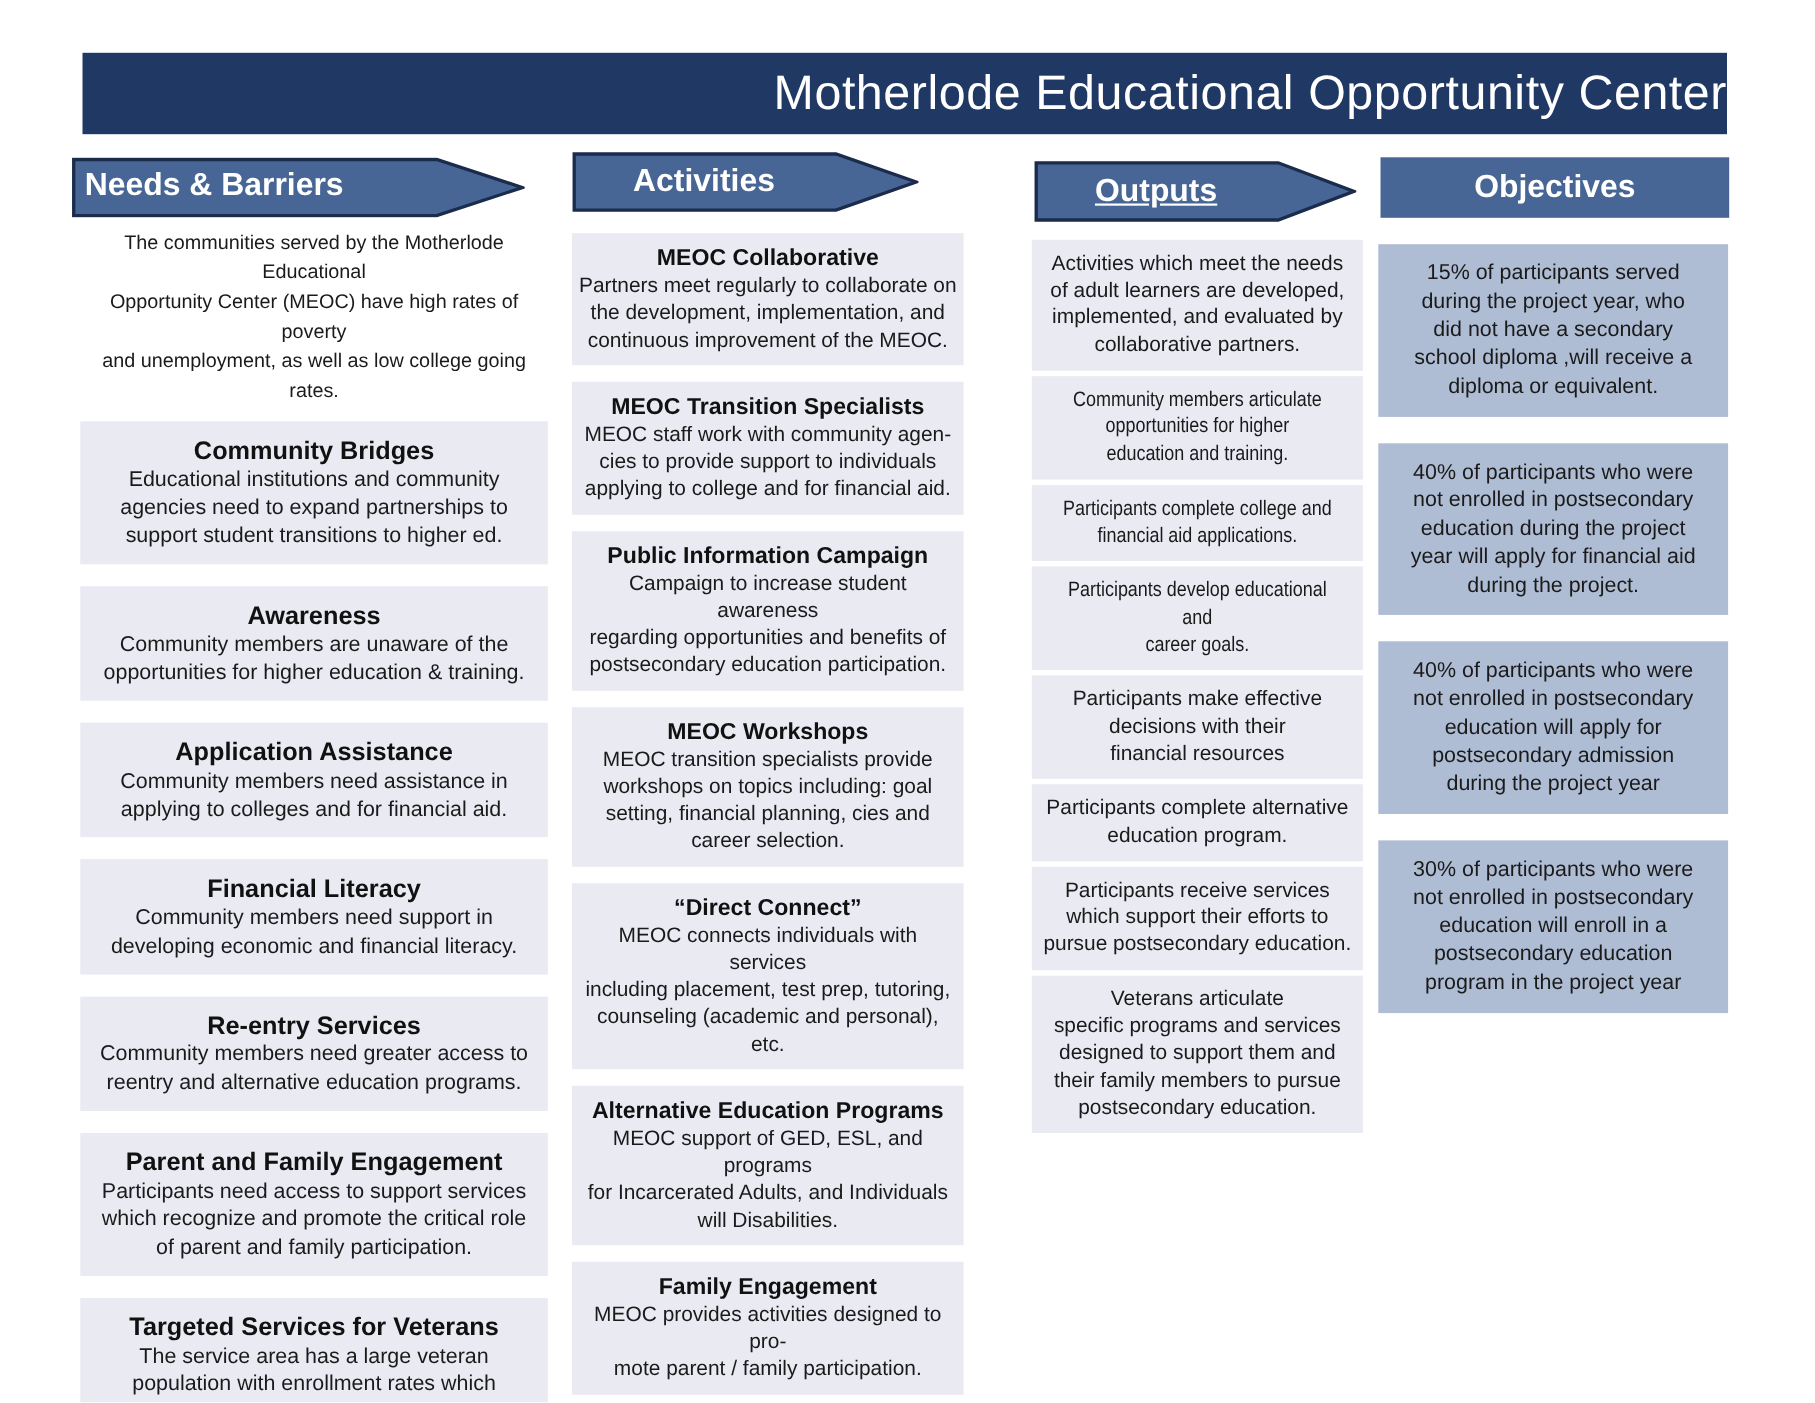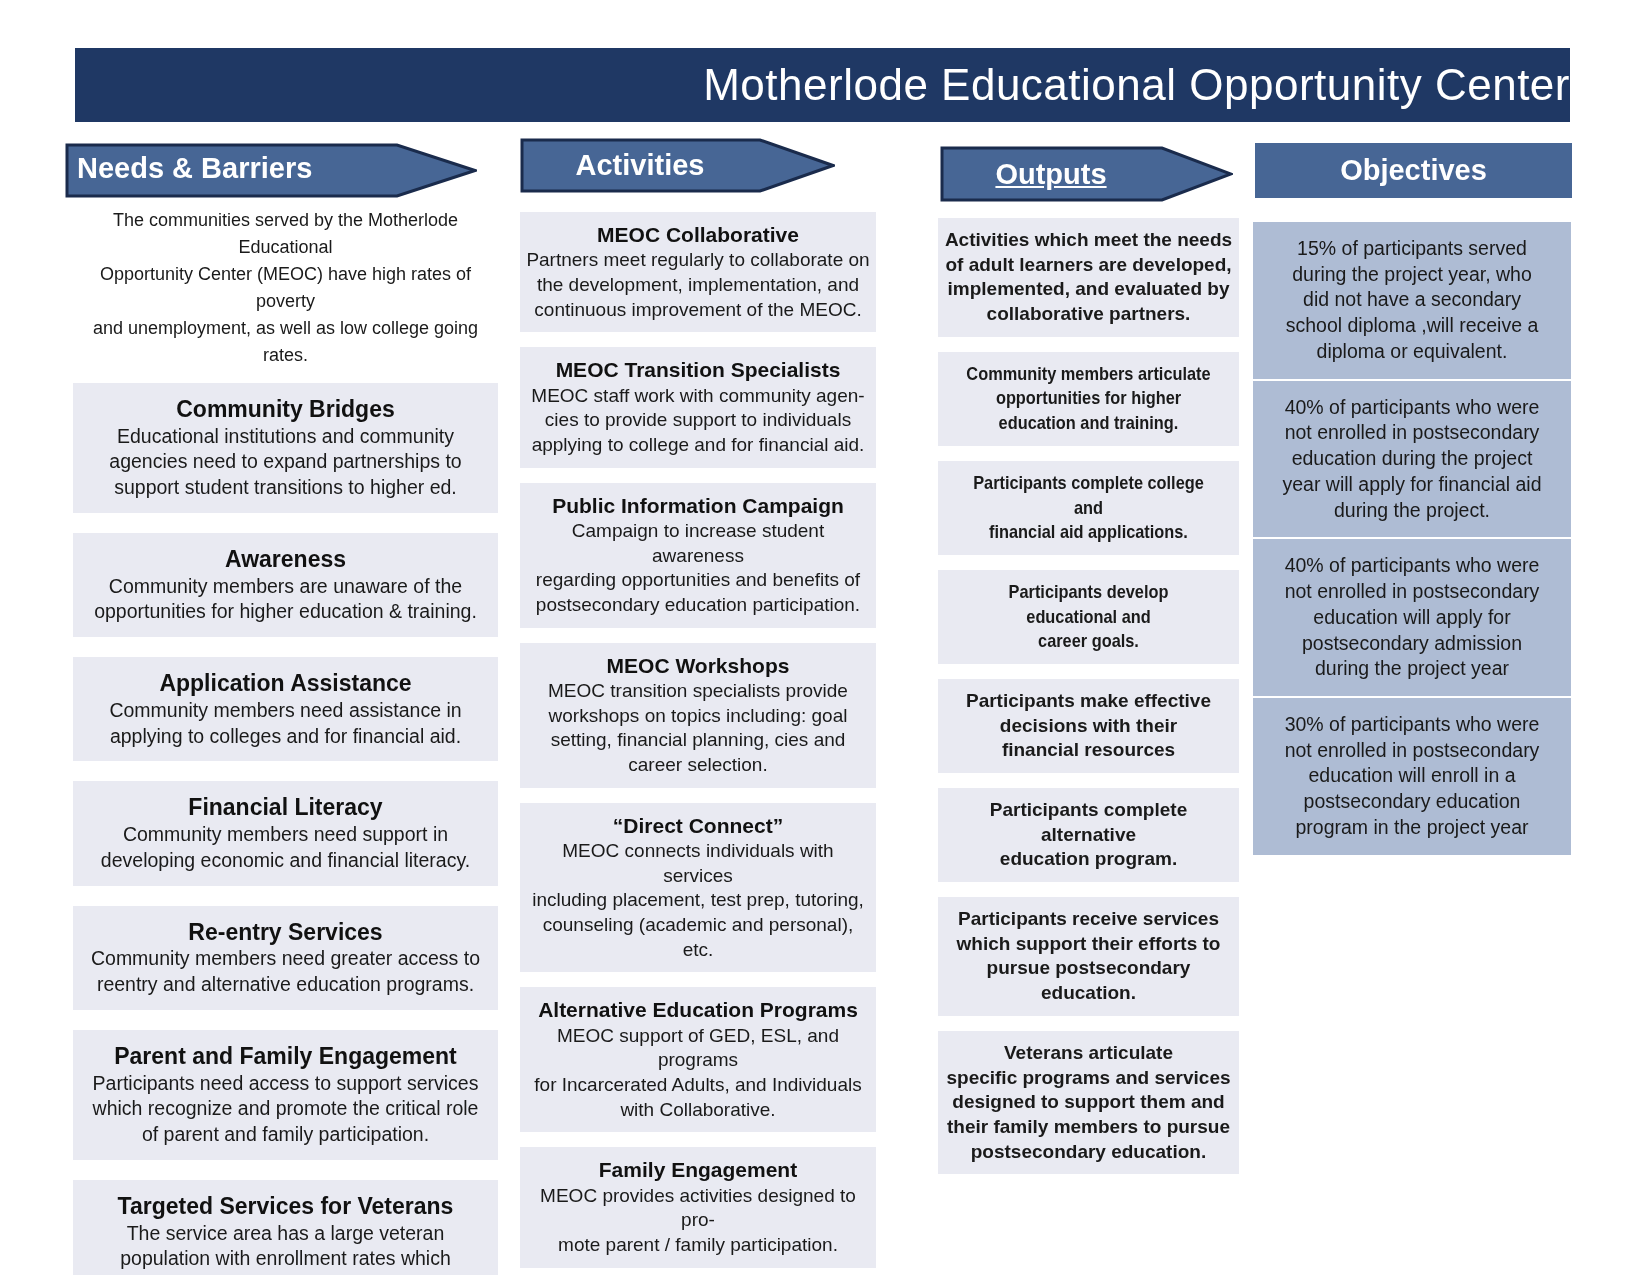--- a/index.html
+++ b/index.html
@@ -42,24 +42,24 @@
   .block.light{background:#E9EAF2;}
   .block.obj{background:#AEBCD4;}
   .block h3{margin:0;font-size:22px;line-height:1.25;color:#111111;}
   .block p{margin:0;white-space:pre-line;}
   #col-needs .block{margin-bottom:20px;padding:12px 8px;}
   #col-needs .block h3{font-size:23px;}
   #col-needs .block p{font-size:19.5px;line-height:1.32;}
   #col-activities .block{margin-bottom:15px;padding:10px 6px;}
   #col-activities .block h3{font-size:21px;}
   #col-activities .block p{font-size:19px;line-height:1.3;}
-  #col-outputs .block{margin-bottom:15px;padding:10px 6px;font-weight:bold;}
+  #col-outputs .block{margin-bottom:5px;padding:10px 6px;}
   #col-outputs .block p{font-size:19px;line-height:1.3;}
   #col-outputs .block.condensed p{transform:scaleX(.86);transform-origin:50% 50%;}
-  #col-objectives .block{margin-bottom:2px;padding:14px 8px;}
+  #col-objectives .block{margin-bottom:24px;padding:14px 8px;}
   #col-objectives .block p{font-size:19.5px;line-height:1.32;}
 </style>
 </head>
 <body>
 
 <div class="canvas">
 
   <div class="title-bar">
     <span>Motherlode Educational Opportunity Center</span>
   </div>
@@ -162,21 +162,21 @@
     <div class="block light">
       <h3>“Direct Connect”</h3>
       <p>MEOC connects individuals with services
 including placement, test prep, tutoring,
 counseling (academic and personal), etc.</p>
     </div>
     <div class="block light">
       <h3>Alternative Education Programs</h3>
       <p>MEOC support of GED, ESL, and programs
 for Incarcerated Adults, and Individuals
-with Collaborative.</p>
+will Disabilities.</p>
     </div>
     <div class="block light">
       <h3>Family Engagement</h3>
       <p>MEOC provides activities designed to pro-
 mote parent / family participation.</p>
     </div>
 
   </div>
 
   <div class="col" id="col-outputs">

